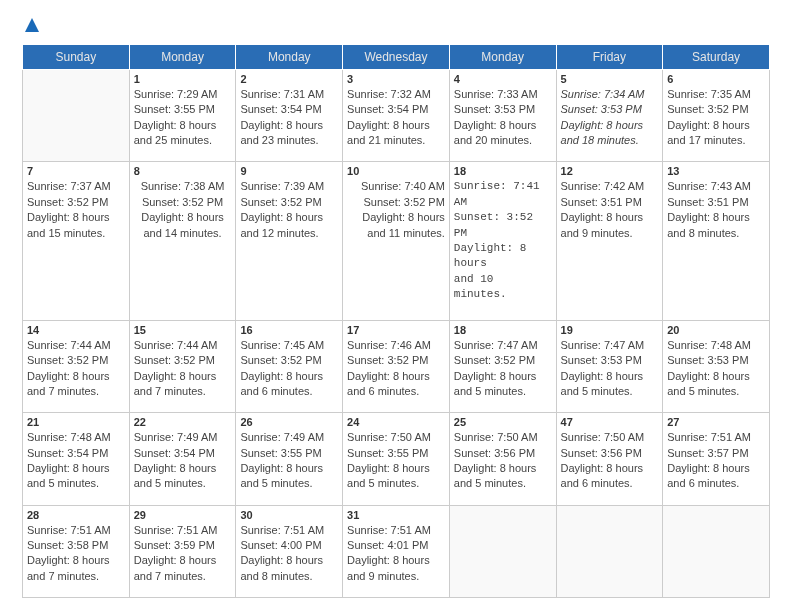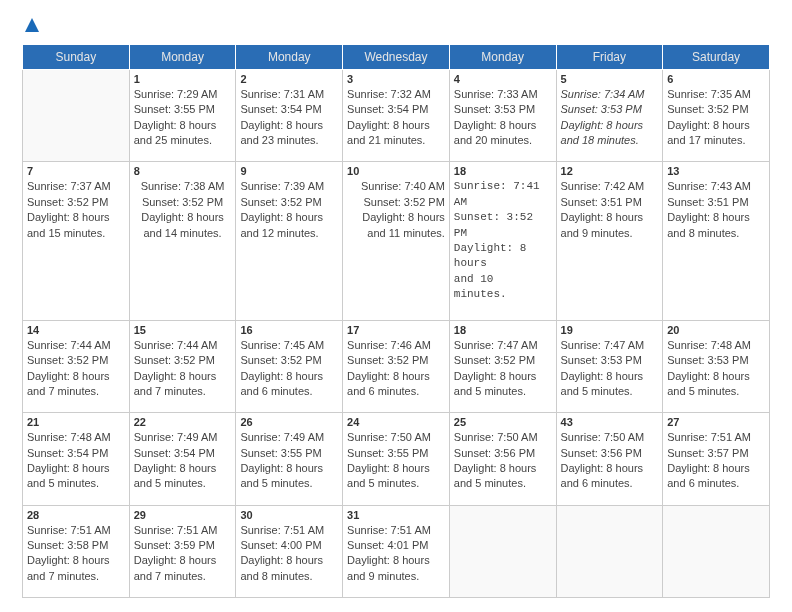--- a/index.html
+++ b/index.html
@@ -300,21 +300,21 @@
 and 5 minutes.</div>
           </td>
           <td>
             <span class="day-num">25</span>
             <div class="day-info" style="white-space: pre-line;">Sunrise: 7:50 AM
 Sunset: 3:56 PM
 Daylight: 8 hours
 and 5 minutes.</div>
           </td>
           <td>
-            <span class="day-num">43</span>
+            <span class="day-num">47</span>
             <div class="day-info" style="white-space: pre-line;">Sunrise: 7:50 AM
 Sunset: 3:56 PM
 Daylight: 8 hours
 and 6 minutes.</div>
           </td>
           <td>
             <span class="day-num">27</span>
             <div class="day-info" style="white-space: pre-line;">Sunrise: 7:51 AM
 Sunset: 3:57 PM
 Daylight: 8 hours

